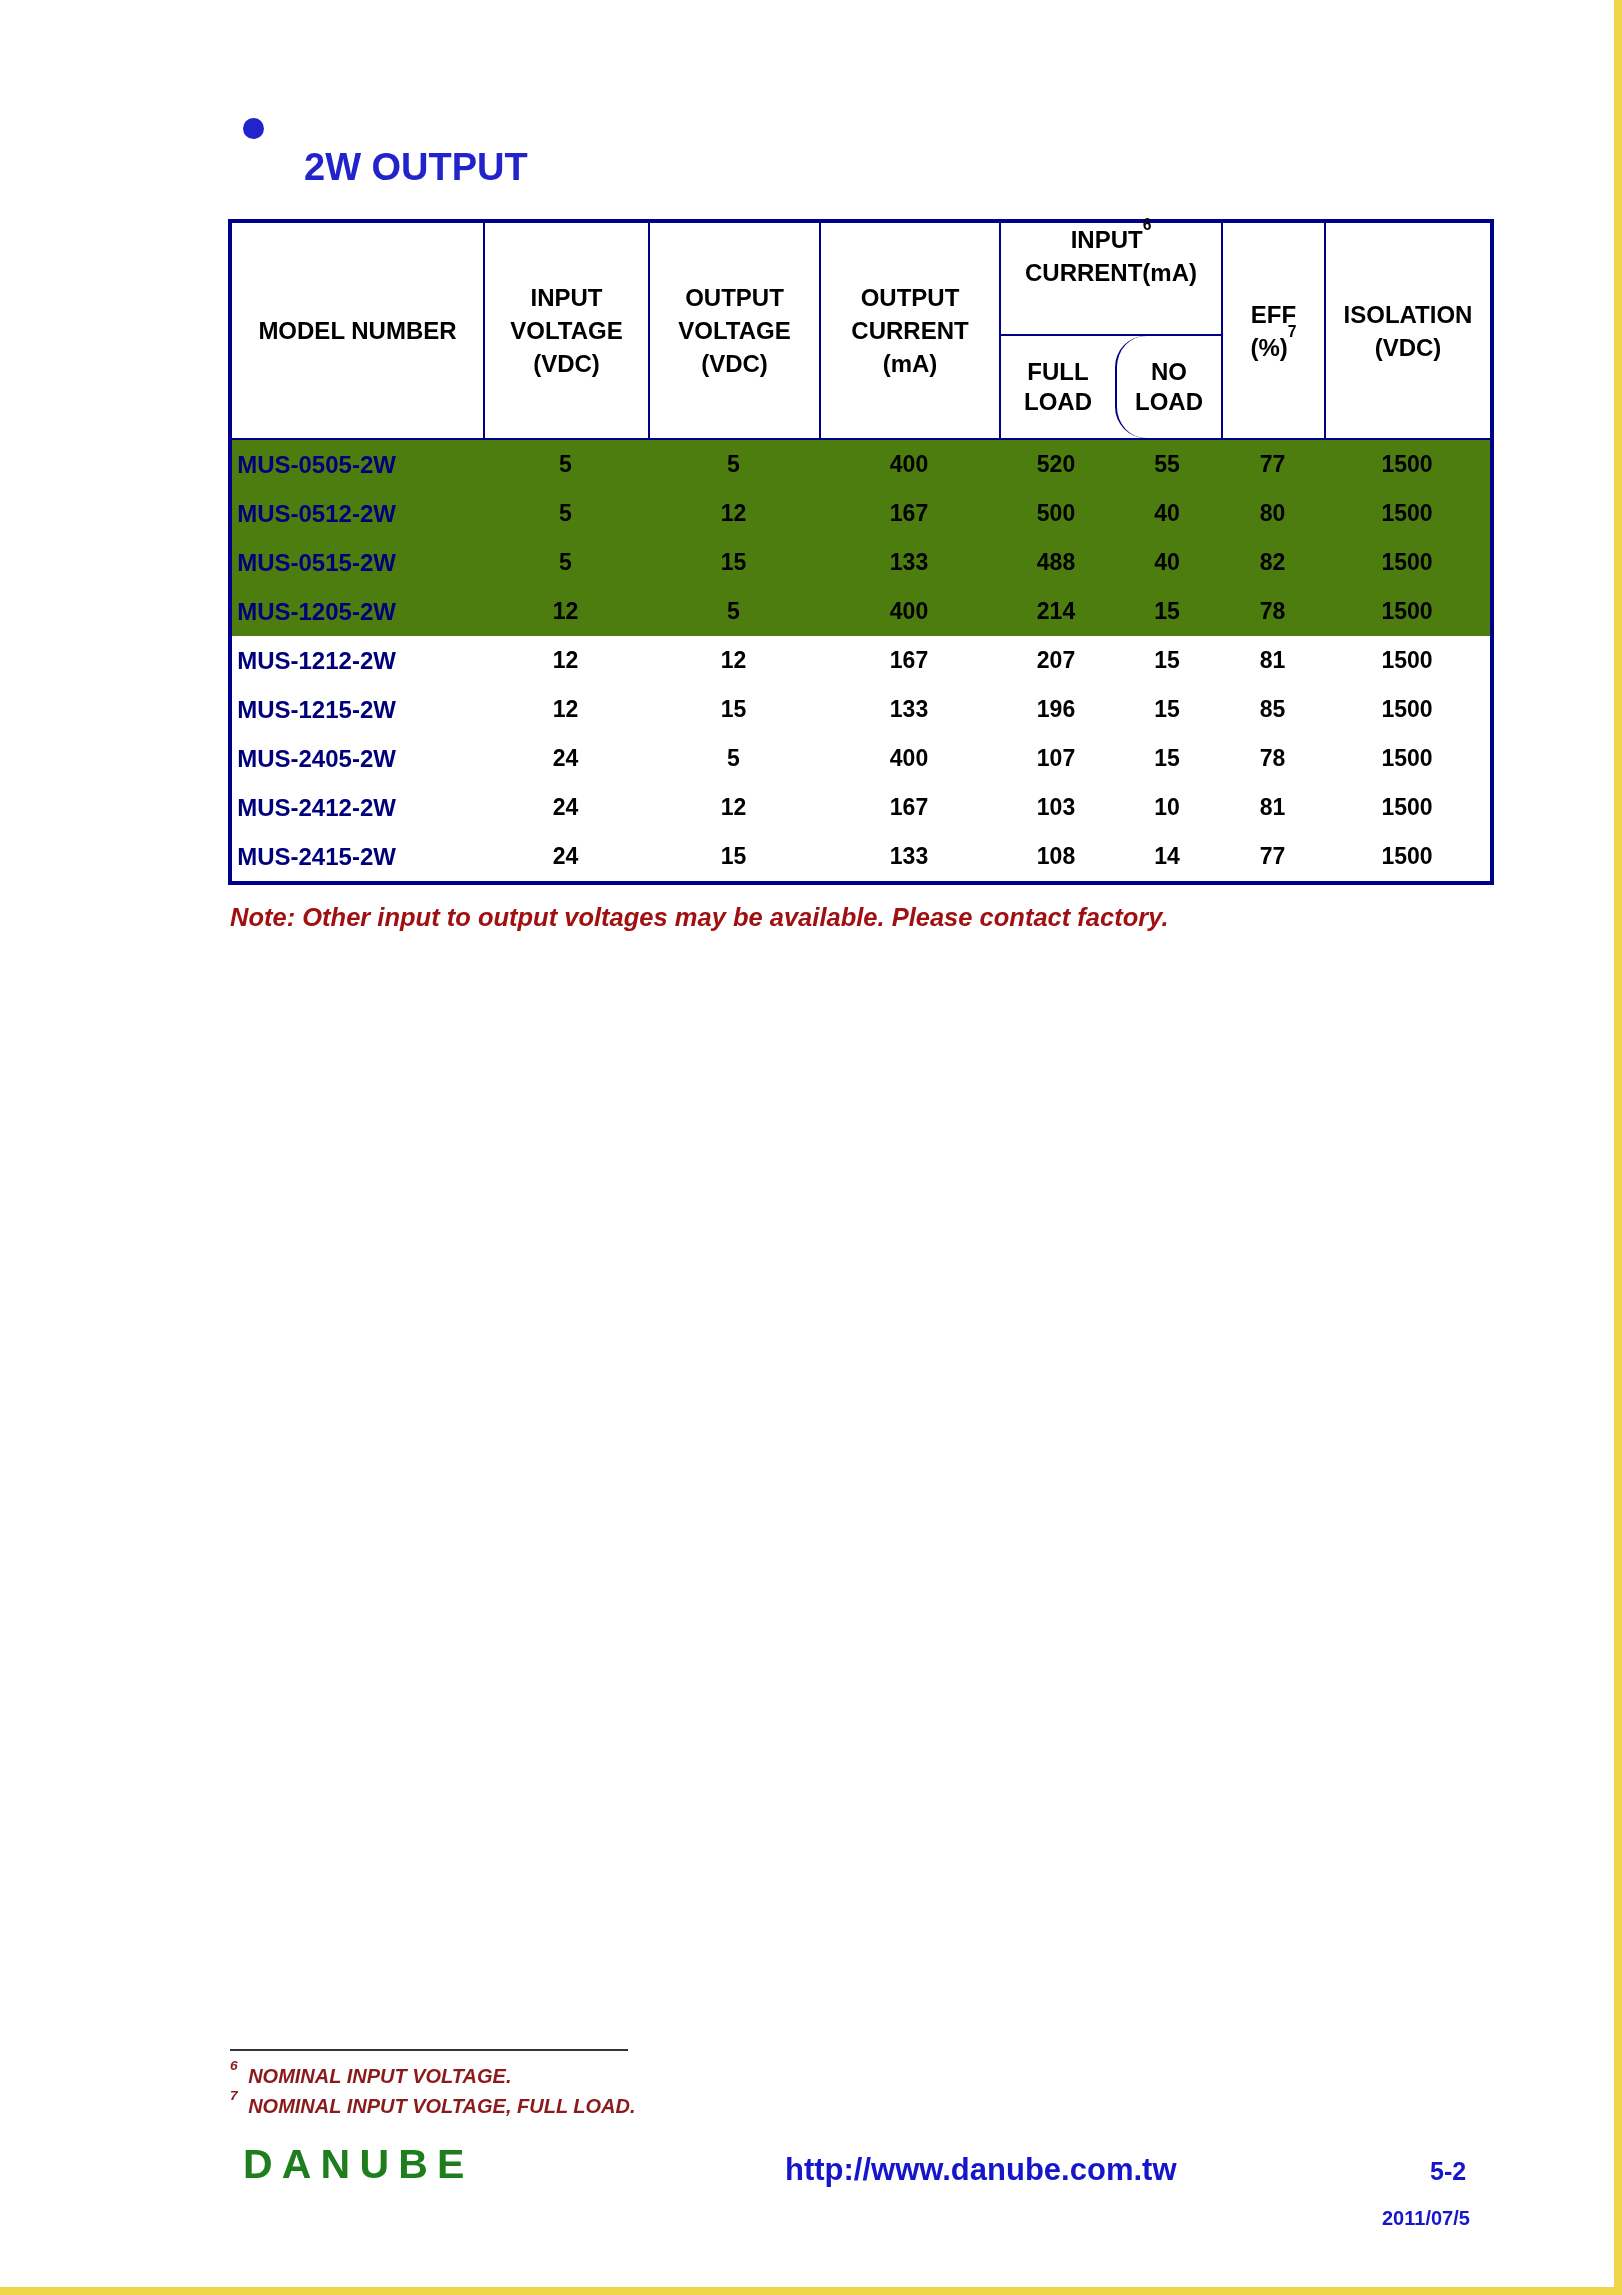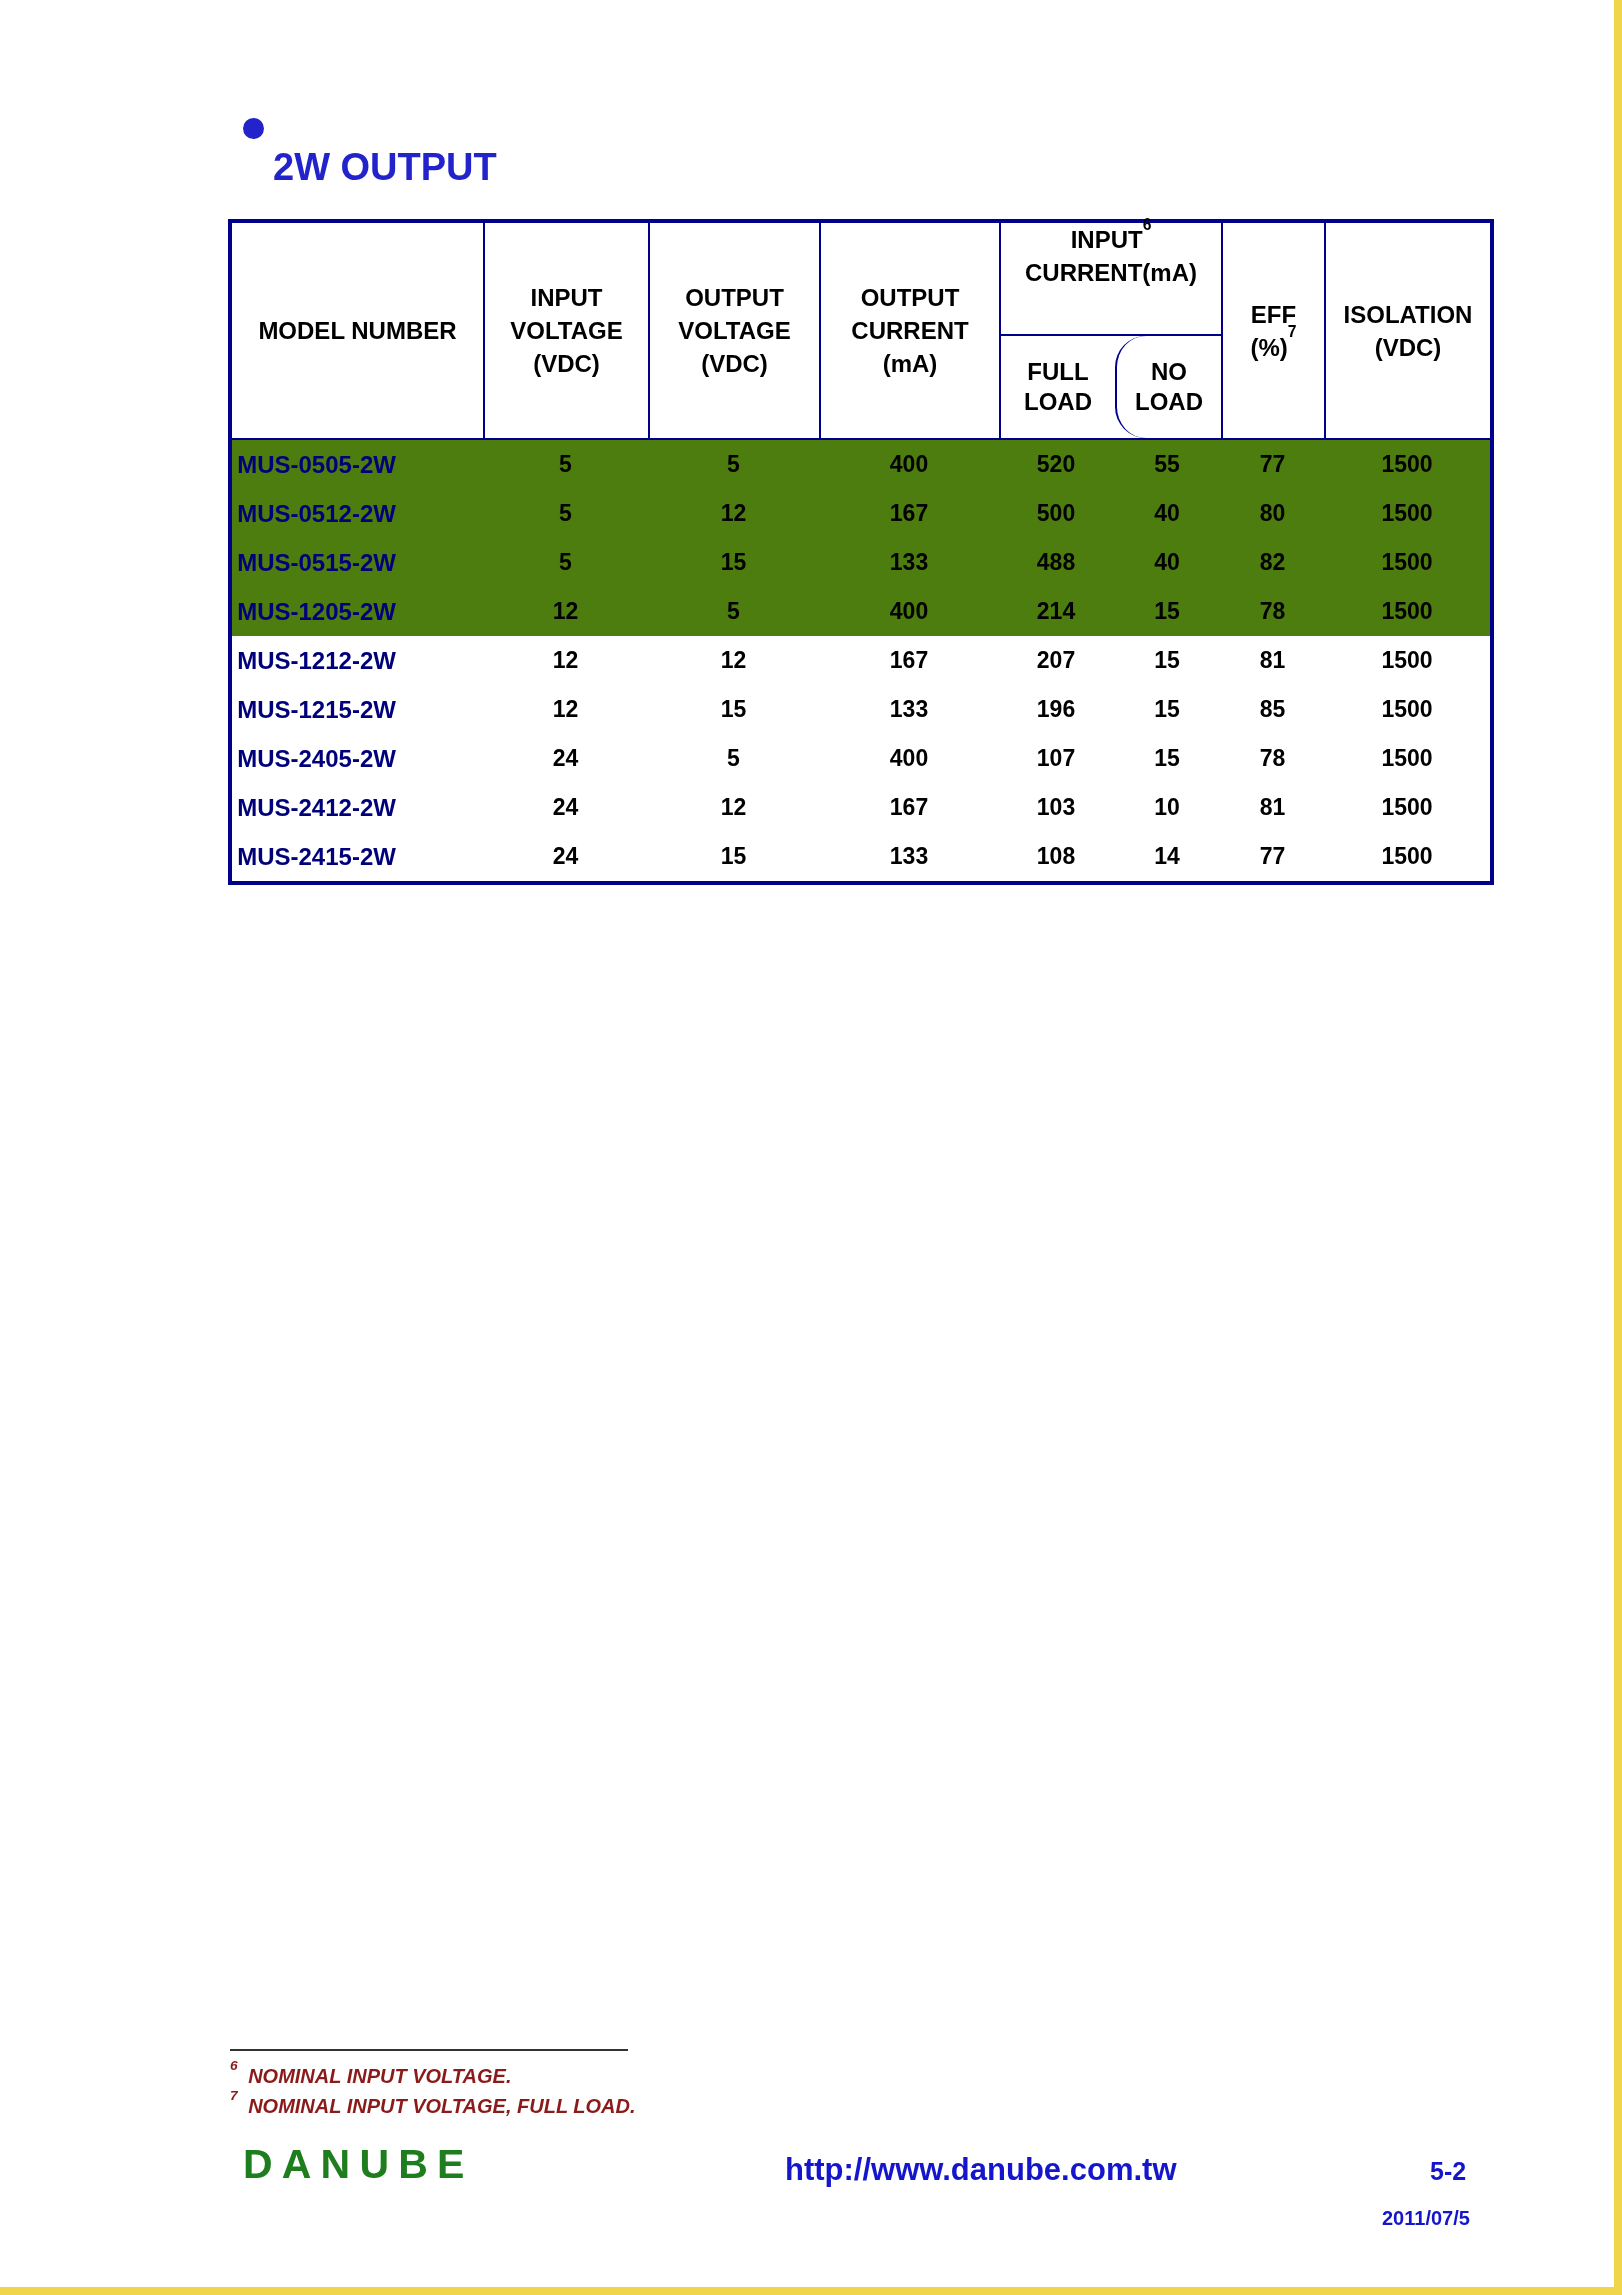--- a/index.html
+++ b/index.html
@@ -11,21 +11,21 @@
     font-family:"Liberation Sans","DejaVu Sans",sans-serif;
     overflow:hidden;
   }
   .edge-right { position:absolute; right:0; top:0; width:8.5px; height:100%; background:#f0d44a; }
   .edge-bottom { position:absolute; left:0; bottom:0; width:100%; height:7.9px; background:#f0d44a; }
 
   
   .heading { position:absolute; left:243px; top:118px; color:#2323cc; font-weight:bold; font-size:38px; }
   .heading .line1 { display:flex; align-items:center; gap:25px; }
   .bullet { width:21px; height:21px; border-radius:50%; background:#2323cc; flex:0 0 auto; }
-  .heading .line2 { margin-left:30px; margin-top:6.5px; }
+  .heading .line2 { margin-left:61px; margin-top:6.5px; }
 
   
   .sel-table { position:absolute; left:228px; top:219px; border:4.6px solid #00008b; background:#ffffff; }
   .thead {
     display:grid;
     grid-template-columns:251px 165px 171px 180px 222px 103px 166px;
     height:217px;
     font-size:24px; font-weight:bold; color:#000;
     border-bottom:2.6px solid #00008b;
   }
@@ -216,20 +216,21 @@
       <div class="num">15</div>
       <div class="num">133</div>
       <div class="num">108</div>
       <div class="num">14</div>
       <div class="num">77</div>
       <div class="num">1500</div>
     </div>
       </div>
   </div>
 
+  <div class="note">Note: Other input to output voltages may be available. Please contact factory.</div>
 
   <div class="fn-rule"></div>
   <div class="footnote fn6">
     <sup>6</sup><span>NOMINAL INPUT VOLTAGE.</span>
   </div>
   <div class="footnote fn7">
     <sup>7</sup><span>NOMINAL INPUT VOLTAGE, FULL LOAD.</span>
   </div>
 
   <div class="logo">DANUBE</div>

